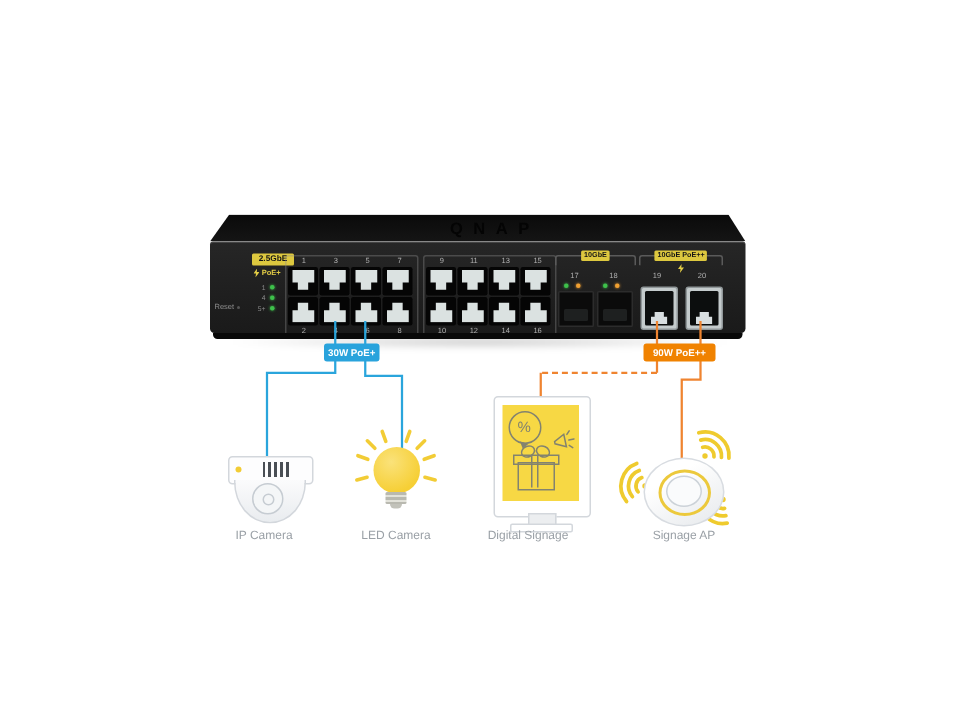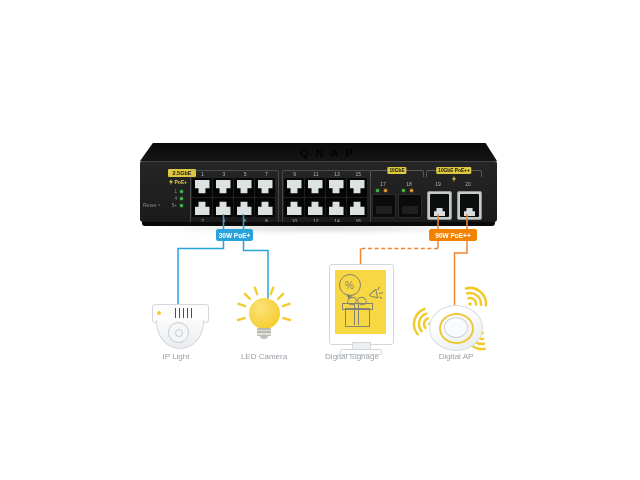--- a/index.html
+++ b/index.html
@@ -322,21 +322,21 @@
 
   <div class="cam-body">
     <div class="cam-dot"></div>
     <div class="cam-grille"></div>
   </div>
   <div class="cam-dome">
     <div class="cam-lens">
       <div class="cam-lens-in"></div>
     </div>
   </div>
-  <div class="dev-label" style="left:131px;">IP Light</div>
+  <div class="dev-label" style="left:131px;">IP Camera</div>
 
   <div class="bulb"></div>
   <div class="bulb-base"></div>
   <div class="bulb-tip"></div>
   <div class="dev-label" style="left:219px;">LED Camera</div>
 
   <div class="monitor">
     <div class="screen">
       <div class="sg-bubble">
         <span>%</span>
@@ -358,15 +358,15 @@
     </div>
   </div>
   <div class="stand-neck"></div>
   <div class="stand-base"></div>
   <div class="dev-label" style="left:307px;">Digital Signage</div>
 
   <div class="ap-outer">
     <div class="ap-ring"></div>
     <div class="ap-inner"></div>
   </div>
-  <div class="dev-label" style="left:411px;">Digital AP</div>
+  <div class="dev-label" style="left:411px;">Signage AP</div>
 
 </div>
 
 </body></html>

